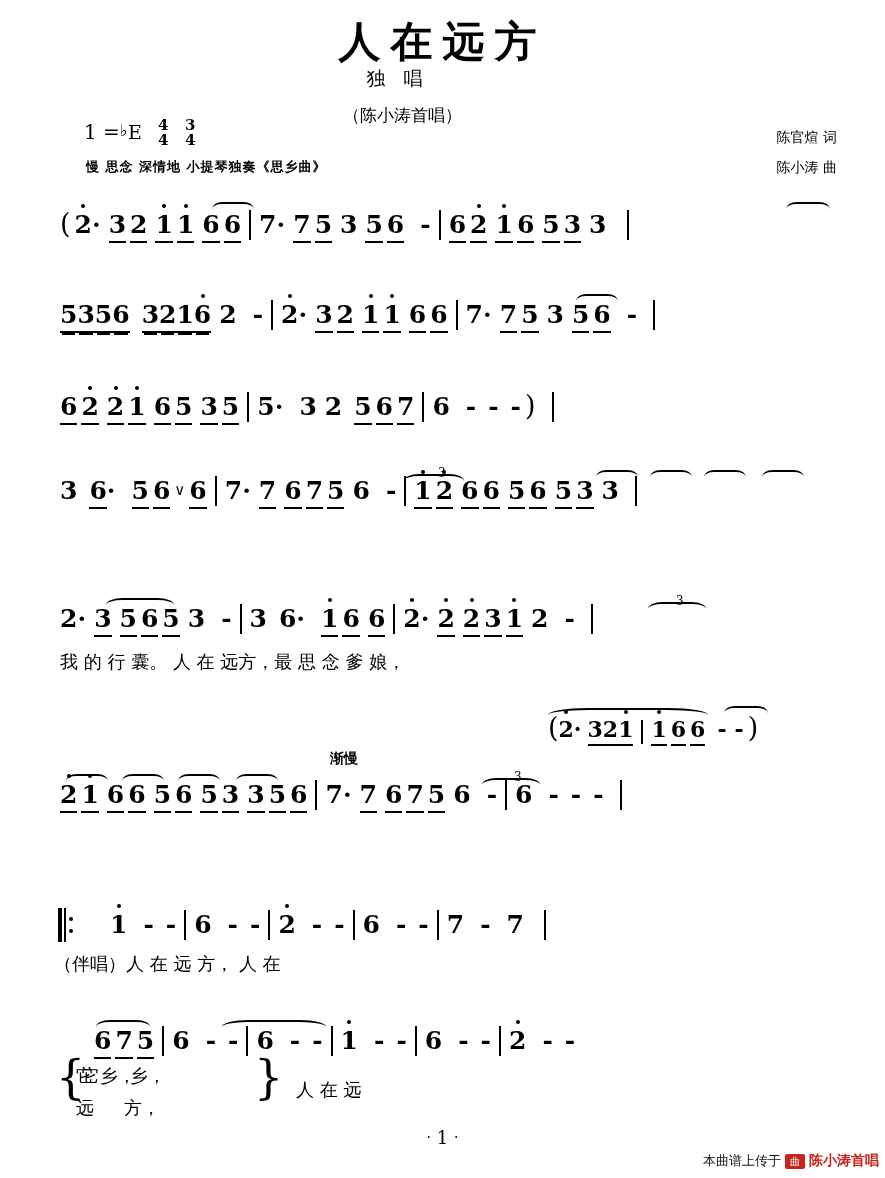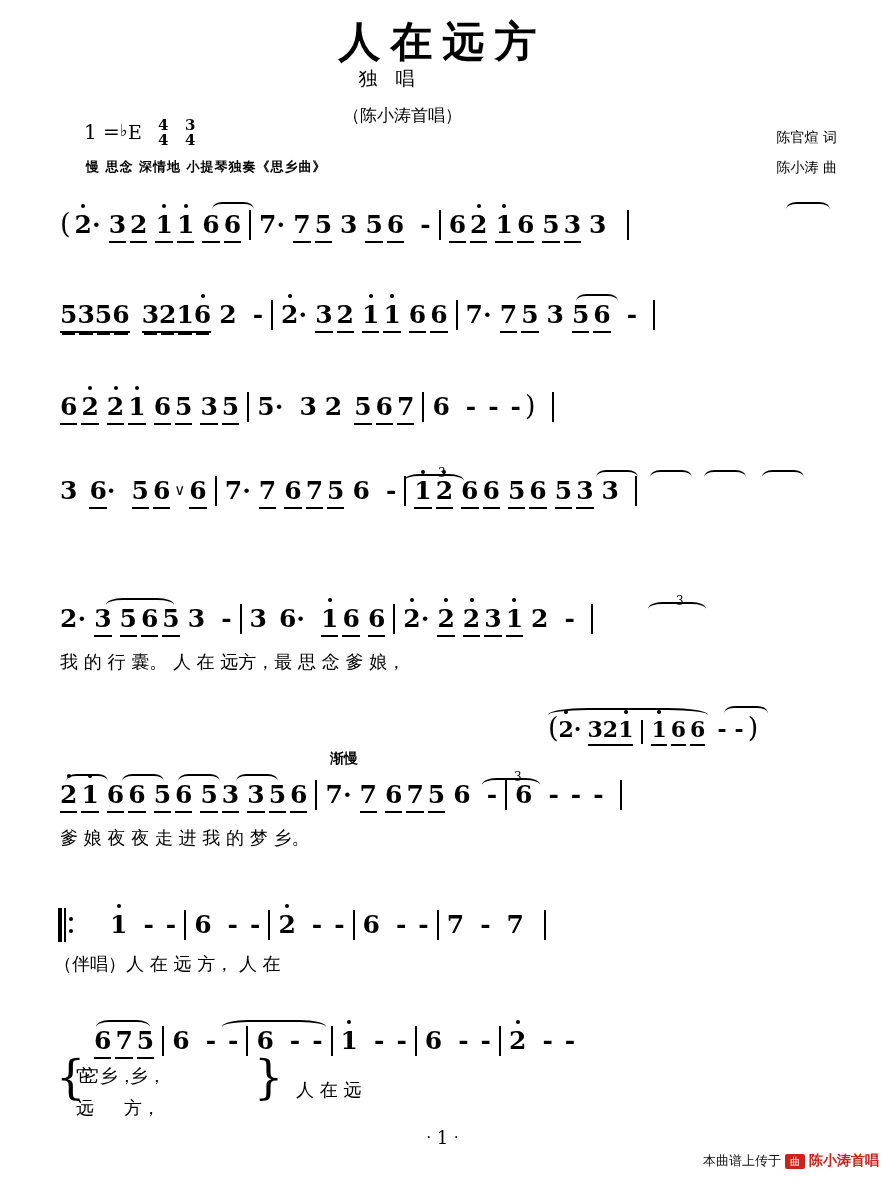--- a/index.html
+++ b/index.html
@@ -29,21 +29,21 @@
     width: 885px;
     text-align: center;
     font-size: 42px;
     font-weight: bold;
     letter-spacing: 10px;
     font-family: "DejaVu Sans", sans-serif;
   }
   .subtitle {
     position: absolute;
     top: 66px;
-    left: 0;
+    left: 8px;
     width: 779px;
     text-align: center;
     font-size: 19px;
     letter-spacing: 6px;
     font-family: "DejaVu Sans", sans-serif;
   }
   .performer {
     position: absolute;
     top: 104px;
     left: 0;
@@ -302,21 +302,20 @@
 
     <div class="notes" style="top:24px;">
       <span class="n dotup u1">2</span><span class="sp4"></span><span class="n dotup u1">1</span><span class="sp8"></span><span class="n u1">6</span><span class="sp4"></span><span class="n u1">6</span><span class="sp8"></span><span class="n u1">5</span><span class="sp4"></span><span class="n u1">6</span><span class="sp8"></span><span class="n u1">5</span><span class="sp4"></span><span class="n u1">3</span><span class="sp8"></span><span class="n u1">3</span><span class="sp4"></span><span class="n u1">5</span><span class="sp4"></span><span class="n u1">6</span><span class="bar"></span><span class="n">7</span>·<span class="sp8"></span><span class="n u1">7</span><span class="sp8"></span><span class="n u1">6</span><span class="sp4"></span><span class="n u1">7</span><span class="sp4"></span><span class="n u1">5</span><span class="sp8"></span><span class="n">6</span><span class="sp16"></span>-<span class="bar"></span><span class="n">6</span><span class="sp16"></span>-<span class="sp12"></span>-<span class="sp12"></span>-<span class="sp8"></span><span class="bar"></span>
     </div>
     <div class="slur" style="left:66px; top:18px; width:42px;"></div>
     <div class="slur" style="left:122px; top:18px; width:42px;"></div>
     <div class="slur" style="left:178px; top:18px; width:42px;"></div>
     <div class="slur" style="left:236px; top:18px; width:42px;"></div>
     <div class="trip" style="left:514px; top:14px;">3</div>
     <div class="slur" style="left:482px; top:22px; width:58px;"></div>
-    <div class="lyrics" style="top:70px;">爹 娘 夜 夜 走 进 我 的 梦 乡。</div>
   </div>
 
   <div class="line" style="top:898px;">
     <div class="repeat" style="left:58px; top:10px;">
       <span class="thick"></span>
         <span class="thin"></span>
         <span class="d1"></span>
         <span class="d2"></span>
     </div>
     <div class="notes" style="top:12px; left:110px;">

